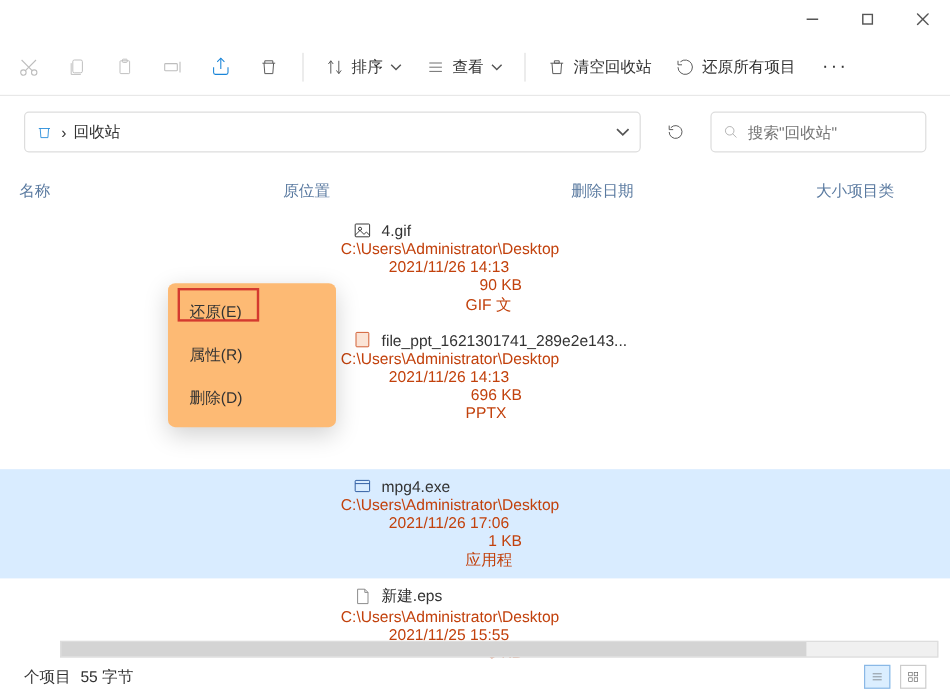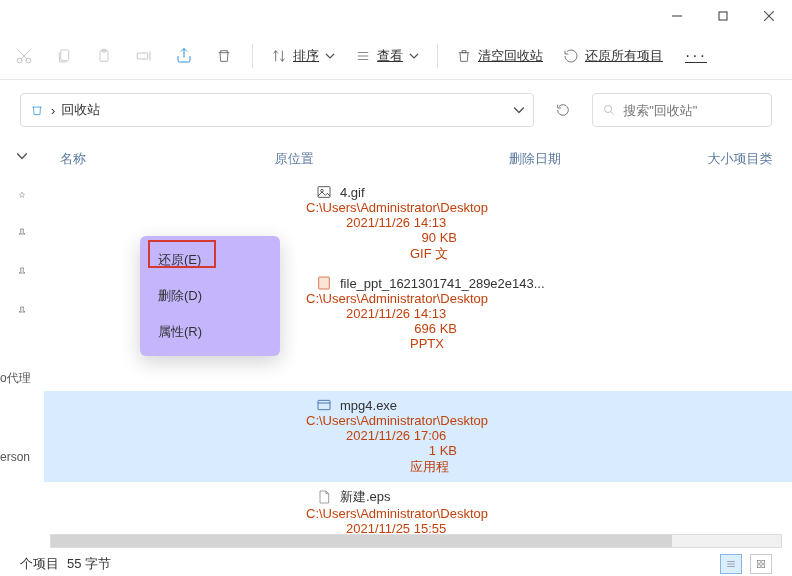--- a/index.html
+++ b/index.html
@@ -2,21 +2,21 @@
 <html><head>
 <meta charset="utf-8">
 <style>
 * { margin:0; padding:0; box-sizing:border-box; font-family:"Segoe UI","Microsoft YaHei",sans-serif; font-size:13px; color:#333; }
 body { background:#fff; width:792px; height:576px; overflow:hidden; position:relative; }
 
 .titlebar { height:32px; display:flex; justify-content:flex-end; align-items:center; }
 .win-btn { width:46px; height:32px; display:flex; align-items:center; justify-content:center; cursor:pointer; }
 .win-btn svg { width:10px; height:10px; }
 
-.toolbar { height:48px; display:flex; align-items:center; padding:0 4px; border-bottom:1px solid #e8e8e8;text-decoration:underline;}
+.toolbar { height:48px; display:flex; align-items:center; padding:0 4px; border-bottom:1px solid #e8e8e8;}
 .tb-icon { width:40px; height:40px; display:flex; align-items:center; justify-content:center; color:#0078d4; cursor:pointer; }
 .tb-icon.dim svg { stroke:#bdbdbd; }
 .tb-divider { width:1px; height:24px; background:#e0e0e0; margin:0 8px; }
 .tb-labeled { display:flex; align-items:center; gap:6px; padding:0 10px; cursor:pointer; }
 .tb-labeled svg { flex-shrink:0; }
 .more-dots { letter-spacing:2px; font-size:16px; padding:0 12px; cursor:pointer; }
 
 .nav-row { height:60px; display:flex; align-items:center; padding:10px 20px; gap:12px; }
 .breadcrumb { flex:1; height:34px; border:1px solid #ddd; border-radius:4px; display:flex; align-items:center; padding:0 8px; gap:6px; }
 .breadcrumb .spacer { flex:1; }
@@ -34,21 +34,21 @@
 .cols { display:flex; padding:6px 0 6px 16px; color:#256; font-size:13px; }
 .cols > div { color:#5a7aa0; padding:4px 0; }
 .c-name{width:220px} .c-loc{width:240px} .c-date{width:160px;} .c-size{width:70px;text-align:right} .c-type{width:60px;padding-left:14px}
 .row { display:flex; padding:6px 0 6px 16px; align-items:center;flex-direction:column; }
 .row.sel { background:#d9ecff;margin-top:34px; }
 .row .c-name{display:flex;align-items:center;gap:8px;}
 .file-icon{width:16px;height:16px;display:inline-flex;align-items:center;justify-content:center;flex-shrink:0;}
 .row .c-date,.row .c-size,.row .c-loc,.row .c-type{color:#c2410c;}
 .row .c-size{text-align:right;padding-right:4px;}
 
-.context-menu { position:absolute; left:140px; top:236px; width:140px; background:#c4b5fd; border-radius:6px; box-shadow:0 6px 20px rgba(0,0,0,0.18); padding:6px 0; }
+.context-menu { position:absolute; left:140px; top:236px; width:140px; background:#fdba74; border-radius:6px; box-shadow:0 6px 20px rgba(0,0,0,0.18); padding:6px 0; }
 .ctx-item { padding:9px 18px; cursor:pointer; }
 .highlight-box { position:absolute; left:148px; top:240px; width:68px; height:28px; border:2px solid #d43a2f; pointer-events:none; }
 
 .status { position:absolute; left:0; right:0; bottom:0; height:24px; display:flex; align-items:center; padding:0 20px; font-size:12px; color:#555; gap:8px; }
 .status .spacer{flex:1}
 .view-toggle{width:22px;height:20px;border:1px solid #ccc;display:flex;align-items:center;justify-content:center;cursor:pointer;}
 .view-toggle.active{background:#dbeeff;border-color:#8ab8e6;}
 
 .hscroll { position:absolute; left:50px; right:10px; bottom:28px; height:14px; background:#f0f0f0; border:1px solid #ddd; }
 .hscroll .thumb{height:100%;width:85%;background:#d4d4d4;}
@@ -183,39 +183,20 @@
   <div class="search">
     <svg width="14" height="14" viewBox="0 0 24 24" style="stroke:#9a9a9a">
         <circle cx="10" cy="10" r="7"></circle>
         <line x1="21" y1="21" x2="15" y2="15"></line>
       </svg>
     <input placeholder="搜索&quot;回收站&quot;" style="">
   </div>
 </div>
 
 <div class="main">
-  <div class="sidebar">
-    <span><svg width="12" height="12" viewBox="0 0 10 10">
-          <path d="M1 3l4 4 4-4"></path>
-        </svg></span>
-    <span class="pin"><svg width="12" height="12" viewBox="0 0 24 24">
-          <path d="M12 2l3 7 5 1-4 4 1 6-5-3-5 3 1-6-4-4 5-1z" transform="scale(0.6) translate(8 8)"></path>
-        </svg></span>
-    <span class="pin"><svg width="12" height="12" viewBox="0 0 24 24">
-          <path d="M9 2h6l-1 7 4 3H6l4-3z"></path>
-        </svg></span>
-    <span class="pin"><svg width="12" height="12" viewBox="0 0 24 24">
-          <path d="M9 2h6l-1 7 4 3H6l4-3z"></path>
-        </svg></span>
-    <span class="pin"><svg width="12" height="12" viewBox="0 0 24 24">
-          <path d="M9 2h6l-1 7 4 3H6l4-3z"></path>
-        </svg></span>
-    <span class="lbl" style="top:230px">o代理</span>
-    <span class="lbl" style="top:310px">erson</span>
-  </div>
 
   <div class="list">
     <div class="cols">
       <div class="c-name">名称</div>
       <div class="c-loc">原位置</div>
       <div class="c-date">删除日期</div>
       <div class="c-size">大小</div>
       <div class="c-type">项目类</div>
     </div>
     <div id="rows">
@@ -278,22 +259,22 @@
           <div class="c-date">2021/11/25 15:55</div>
           <div class="c-size">9 KB</div>
           <div class="c-type">EPS 文</div>
         </div>
       </div>
   </div>
 </div>
 
 <div class="context-menu">
   <div class="ctx-item">还原(E)</div>
+  <div class="ctx-item">属性(R)</div>
   <div class="ctx-item">删除(D)</div>
-  <div class="ctx-item">属性(R)</div>
 </div>
 <div class="highlight-box"></div>
 
 <div class="hscroll">
     <div class="thumb"></div>
   </div>
 
 <div class="status">
   <span>个项目</span>
   <span>55 字节</span>

